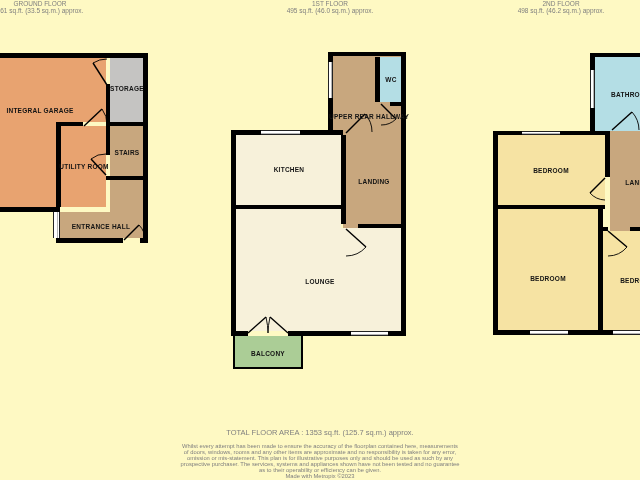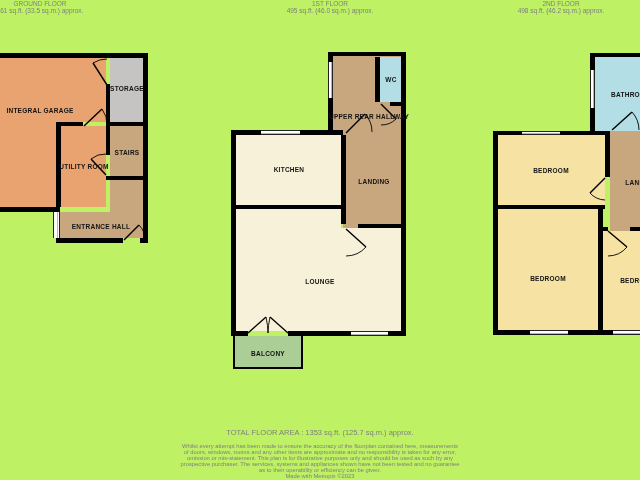--- a/index.html
+++ b/index.html
@@ -1,16 +1,16 @@
 <!DOCTYPE html>
 <html><head>
 <meta charset="utf-8">
 <style>
   html,body{margin:0;padding:0;background:#fff;}
-  .stage{position:relative;width:640px;height:480px;background:#bef264;overflow:hidden;
+  .stage{position:relative;width:640px;height:480px;background:#fef9c3;overflow:hidden;
          font-family:"Liberation Sans",sans-serif;}
   .room{position:absolute;}
   .w{position:absolute;background:#000;}
   .rlabel{position:absolute;transform:translate(-50%,-50%);font-weight:bold;font-size:6.5px;
           letter-spacing:.25px;white-space:nowrap;color:#141414;}
   .win{position:absolute;background:#fff;box-sizing:border-box;}
   .win-h{border-top:1px solid #222;border-bottom:1px solid #222;}
   .win-h::after{content:"";position:absolute;left:0;right:0;top:50%;height:1px;background:#b5b5b5;}
   .win-v{border-left:1px solid #222;border-right:1px solid #222;}
   .win-v::after{content:"";position:absolute;top:0;bottom:0;left:50%;width:1px;background:#b5b5b5;}

